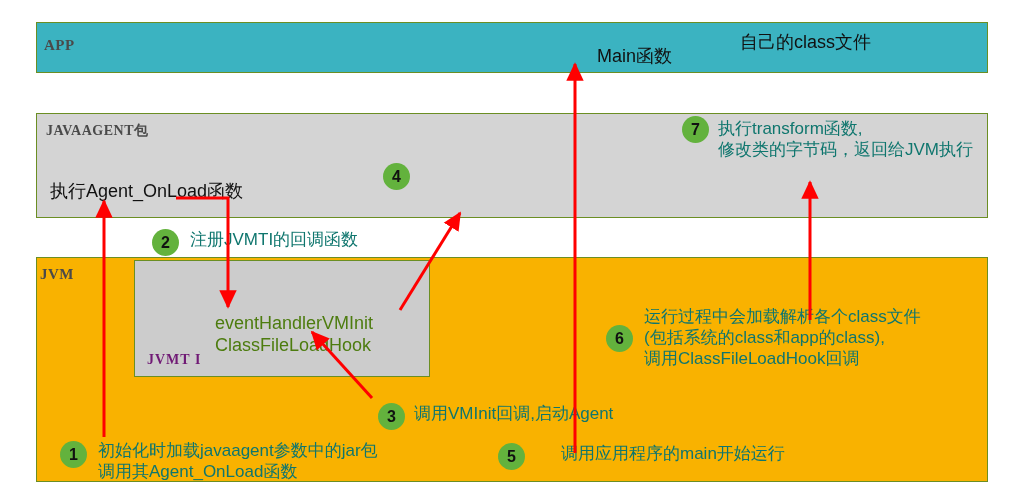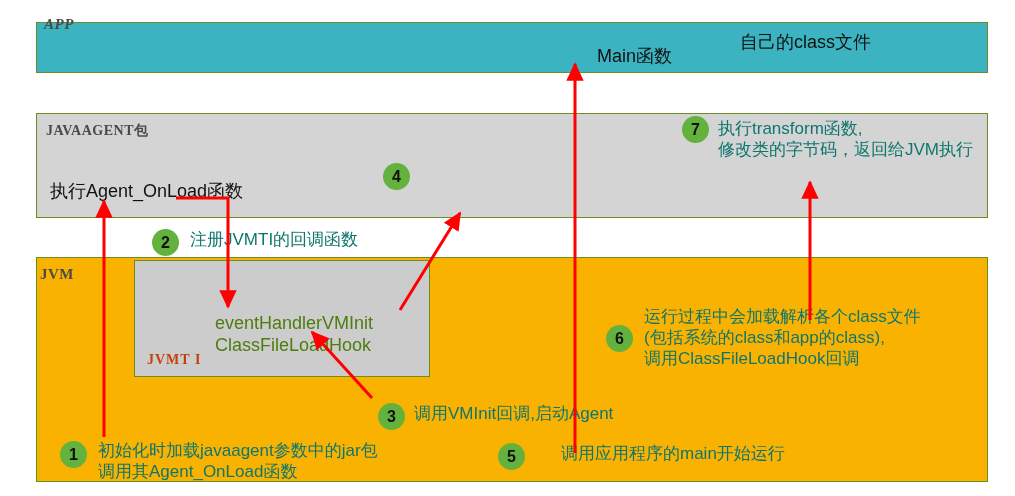--- a/index.html
+++ b/index.html
@@ -8,29 +8,29 @@
 
   #stage{position:absolute;left:0;top:0;width:1015px;height:496px;}
 
   .band{position:absolute;box-sizing:border-box;border:1px solid #6b8e23;}
   #app-band{left:36px;top:22px;width:952px;height:51px;background:#3bb3c1;}
   #agent-band{left:36px;top:113px;width:952px;height:105px;background:#d4d4d4;}
   #jvm-band{left:36px;top:257px;width:952px;height:225px;background:#f9b200;}
 
   .band-title{position:absolute;font-family:"Liberation Serif","DejaVu Serif",serif;
               font-weight:bold;font-size:15px;color:#4a4a4a;letter-spacing:.5px;}
-  #app-title{left:44px;top:16px;font-style:italic;}
+  #app-title{left:44px;top:37px;}
   #agent-title{left:46px;top:122px;font-size:14px;}
   #jvm-title{left:40px;top:266px;}
 
   #jvmti-box{position:absolute;left:134px;top:260px;width:296px;height:117px;
              background:#cccccc;border:1px solid #6b8e23;box-sizing:border-box;}
   #jvmti-label{position:absolute;left:147px;top:352px;
                font-family:"Liberation Serif","DejaVu Serif",serif;font-weight:bold;
-               font-size:14px;color:#c2410c;letter-spacing:1px;}
+               font-size:14px;color:#701a75;letter-spacing:1px;}
   #jvmti-lines{position:absolute;left:215px;top:312px;font-size:18px;color:#4d7c0f;
                line-height:22px;white-space:pre;}
 
   .txt{position:absolute;color:#111;white-space:pre;line-height:21px;}
 
   #app-class{left:740px;top:32px;font-size:18px;}
   #main-fn{left:549px;top:46px;font-size:18px;margin-left:48px;}
   #agent-onload{left:50px;top:181px;font-size:18px;}
 
   .note{position:absolute;white-space:pre;color:#0f766e;line-height:21px;font-size:17px;}

